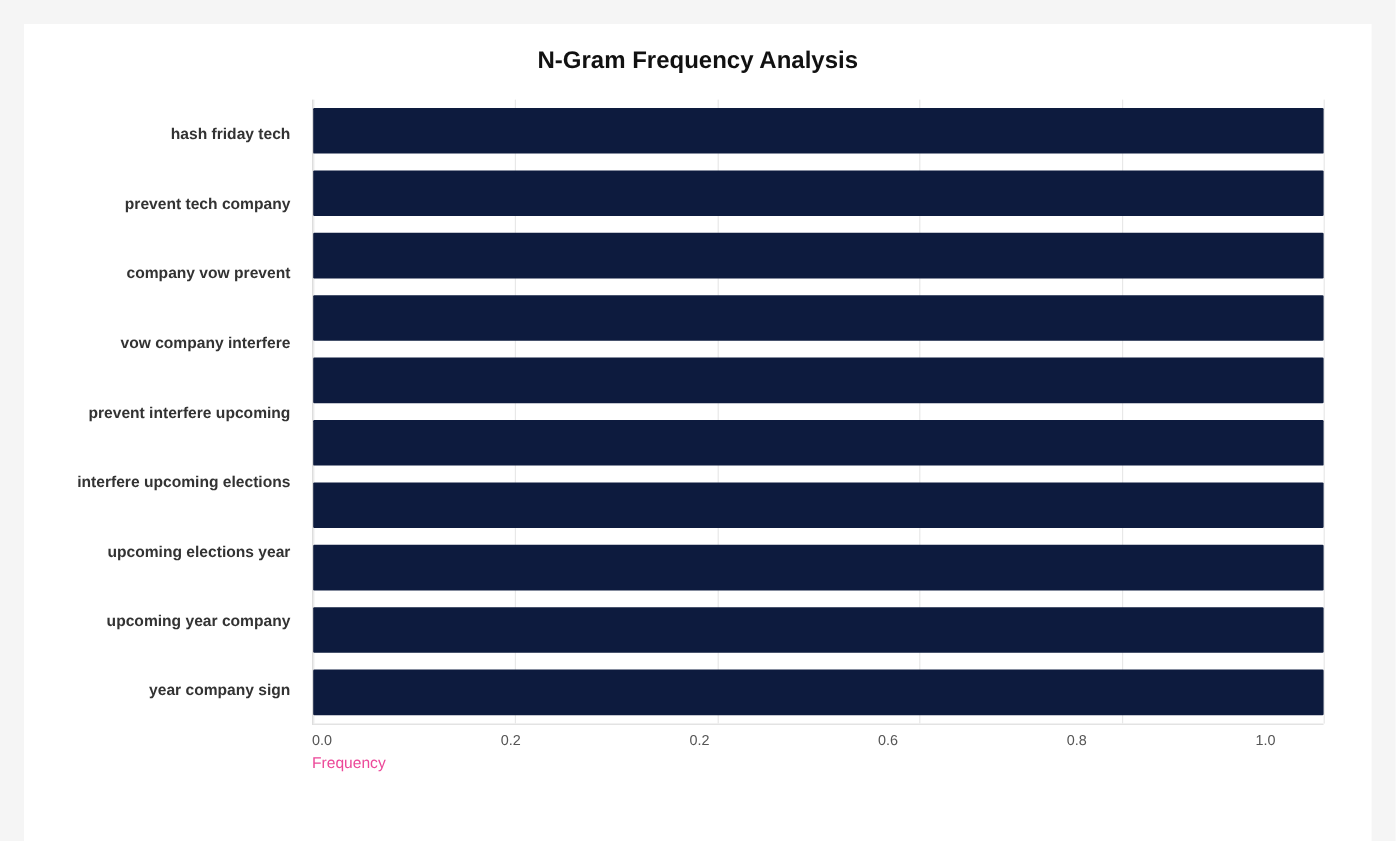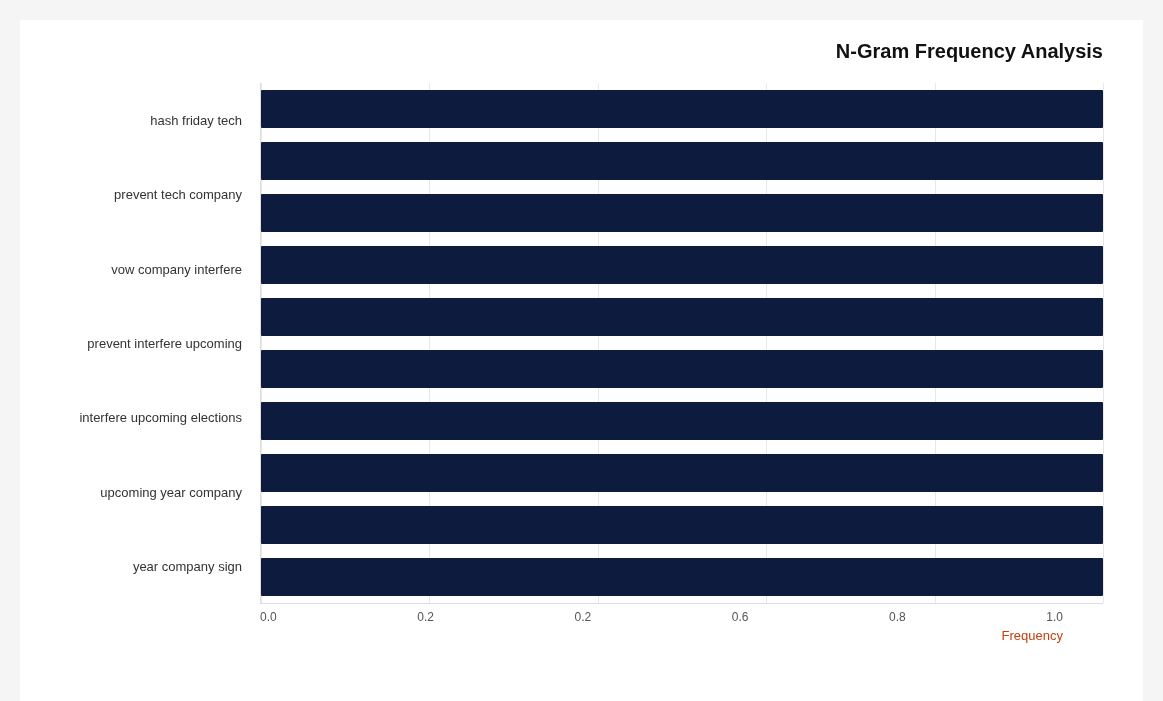--- a/index.html
+++ b/index.html
@@ -20,39 +20,40 @@
 
     .chart-container {
       background: white;
       width: 1163px;
       min-height: 701px;
       padding: 20px 40px 40px 40px;
       position: relative;
     }
 
     .chart-title {
-      text-align: right;
+      text-align: center;
       font-size: 20px;
       font-weight: bold;
       margin-bottom: 20px;
       color: #111;
     }
 
     .chart-with-labels {
       display: flex;
       flex-direction: row;
       position: relative;
     }
 
     .y-labels {
       width: 200px;
       display: flex;
       flex-direction: column;
       justify-content: space-around;
       padding-right: 10px;
+      font-weight: bold;
     }
 
     .y-label {
       text-align: right;
       font-size: 13px;
       color: #333;
       height: 52px;
       display: flex;
       align-items: center;
       justify-content: flex-end;
@@ -108,41 +109,43 @@
       margin-right: 40px;
       padding-top: 6px;
     }
 
     .x-axis-label {
       font-size: 12px;
       color: #555;
     }
 
     .x-axis-title {
-      text-align: right;
+      text-align: left;
       font-size: 13px;
-      color: #c2410c;
+      color: #ec4899;
       margin-top: 4px;
       margin-left: 200px;
       margin-right: 40px;
     }
   </style>
 </head>
 <body>
 
 <div class="chart-container">
   <div class="chart-title">N-Gram Frequency Analysis</div>
 
   <div class="chart-with-labels">
     <div class="y-labels" id="y-labels-container">
     <div class="y-label">hash friday tech</div>
         <div class="y-label">prevent tech company</div>
+        <div class="y-label">company vow prevent</div>
         <div class="y-label">vow company interfere</div>
         <div class="y-label">prevent interfere upcoming</div>
         <div class="y-label">interfere upcoming elections</div>
+        <div class="y-label">upcoming elections year</div>
         <div class="y-label">upcoming year company</div>
         <div class="y-label">year company sign</div>
       </div>
 
     <div class="bars-area" id="bars-container">
 
       <div class="grid-lines" id="grid-lines-container">
       <div class="grid-line" style="left: 0%;"></div>
           <div class="grid-line" style="left: 20%;"></div>
           <div class="grid-line" style="left: 40%;"></div>

